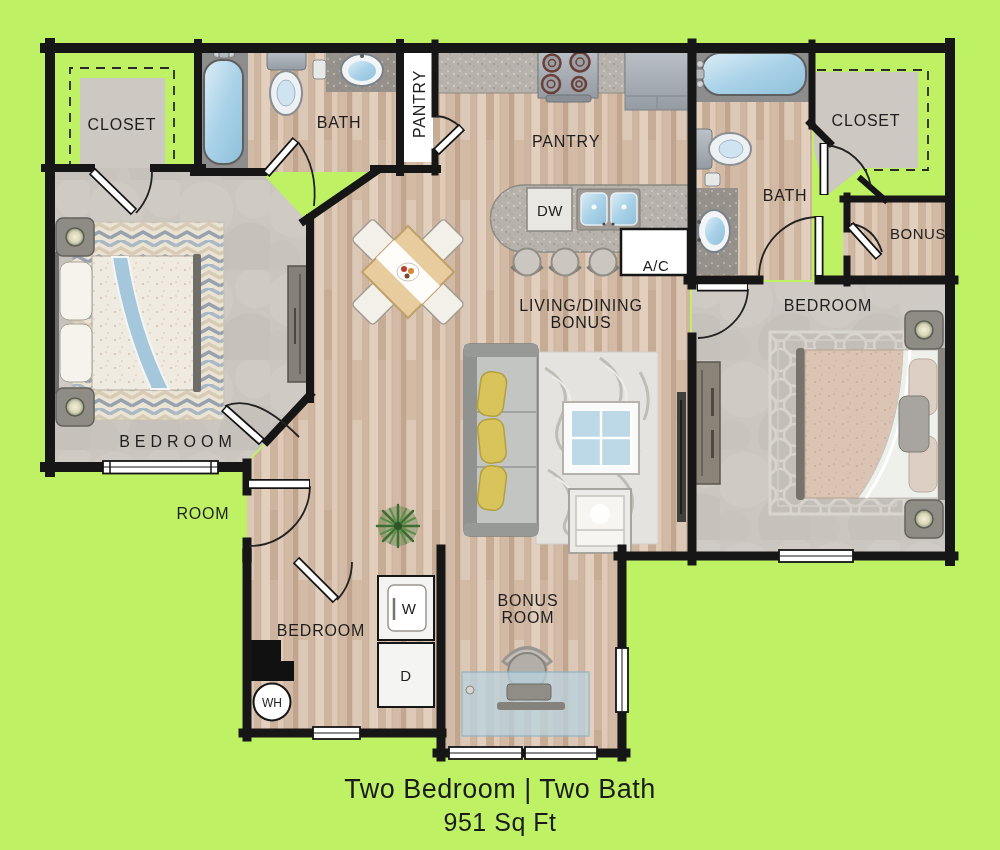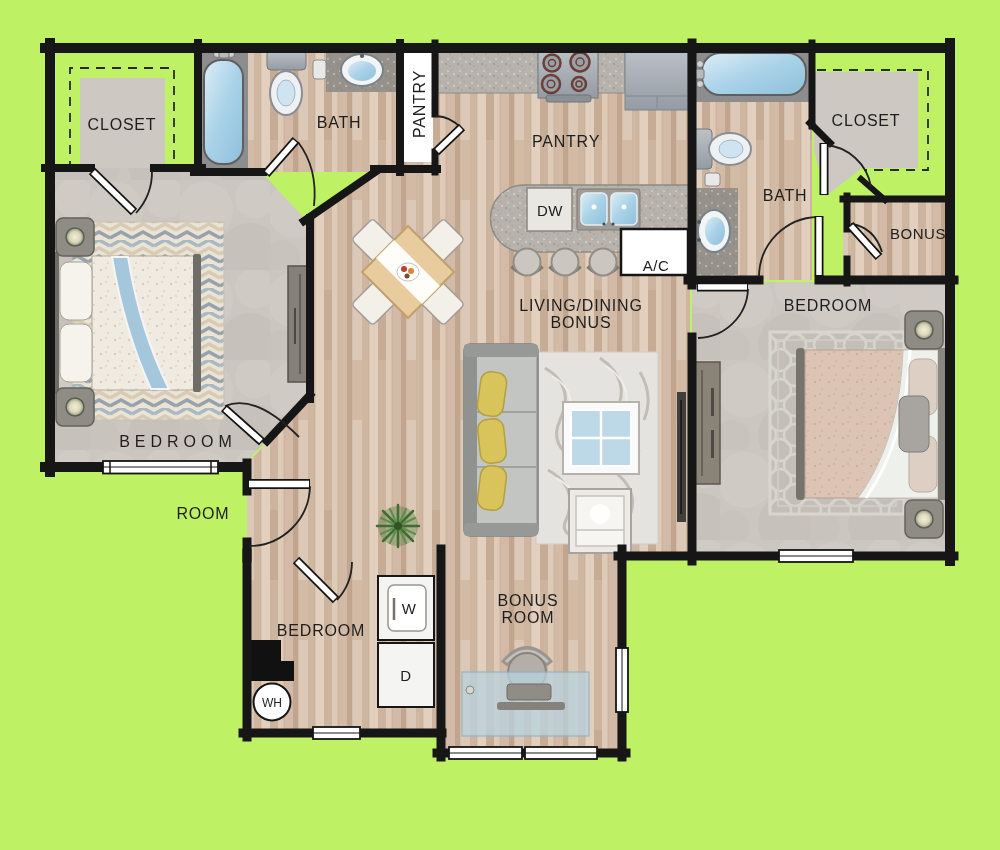--- a/index.html
+++ b/index.html
@@ -482,13 +482,17 @@
 <div class="lbl" style="left:321px;top:630px">BEDROOM</div>
 <div class="lbl" style="left:528px;top:609px">BONUS
 ROOM</div>
 
 <div class="lbl small" style="left:550px;top:210px">DW</div>
 <div class="lbl small" style="left:656px;top:265px">A/C</div>
 <div class="lbl small" style="left:409px;top:608px">W</div>
 <div class="lbl small" style="left:406px;top:675px">D</div>
 <div class="lbl tiny" style="left:272px;top:703px">WH</div>
 
+<div id="caption">
+  <div class="c1">Two Bedroom | Two Bath</div>
+  <div class="c2">951 Sq Ft</div>
 </div>
+</div>
 
 </body></html>

